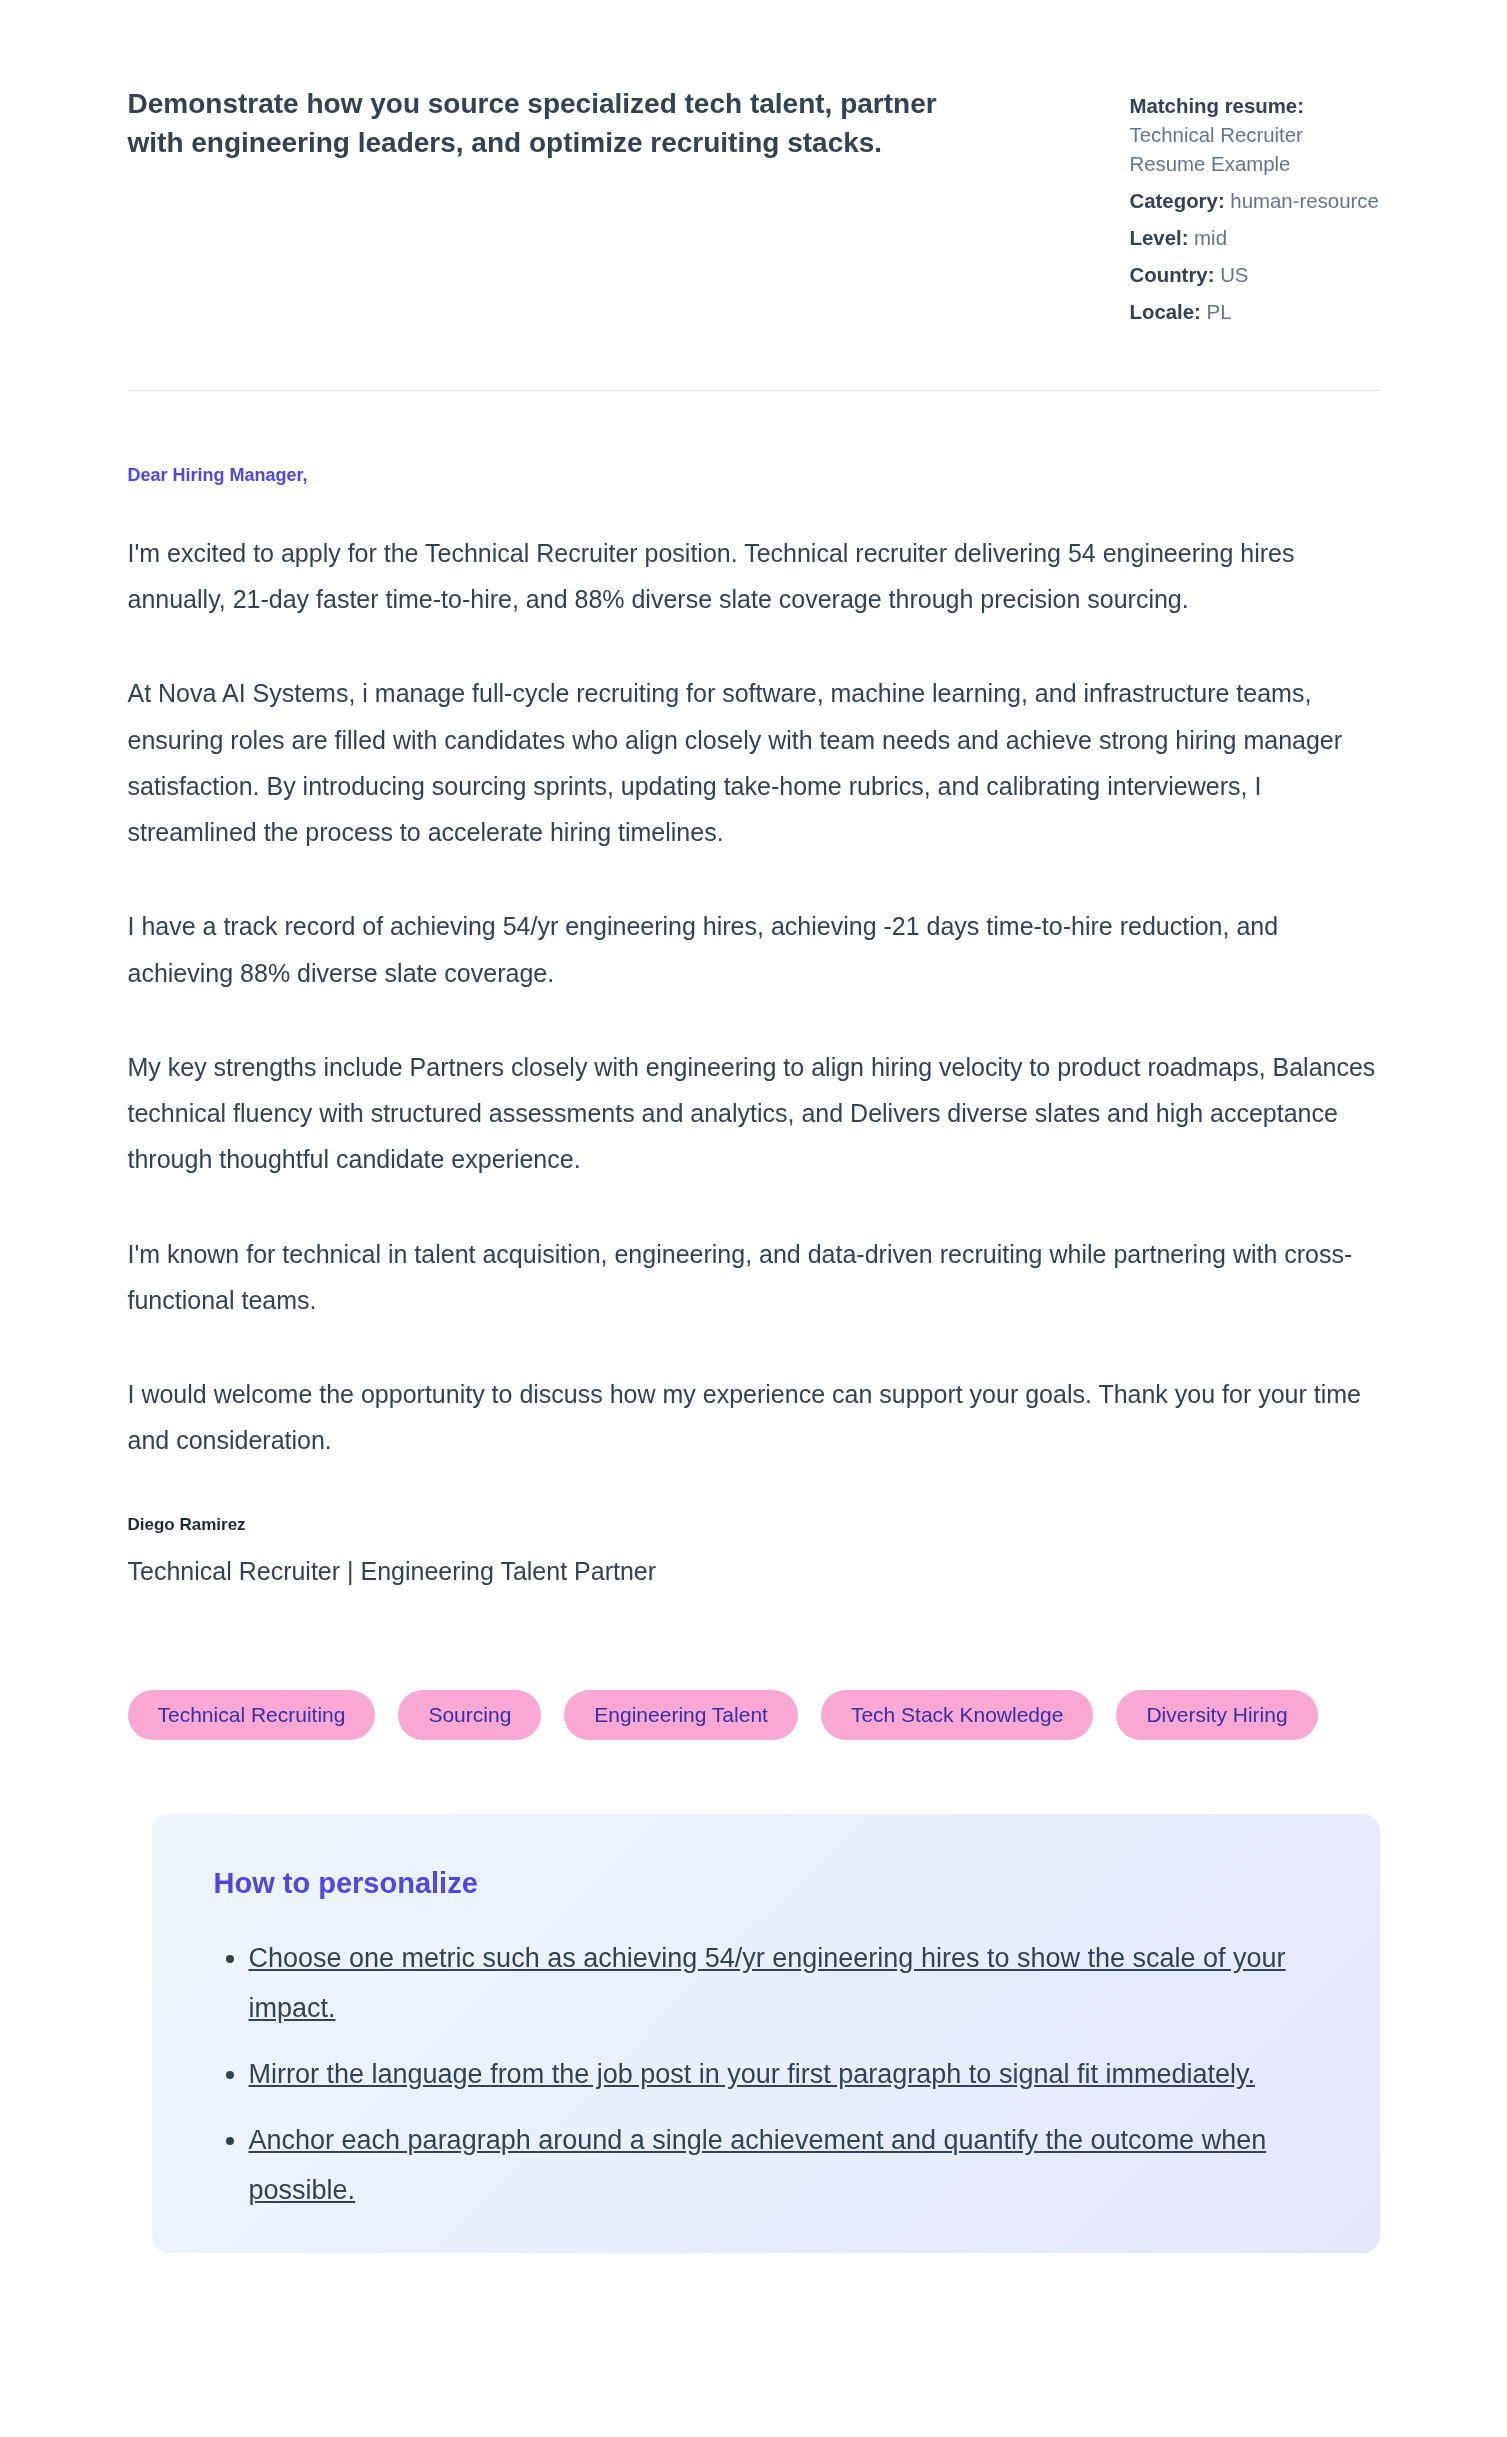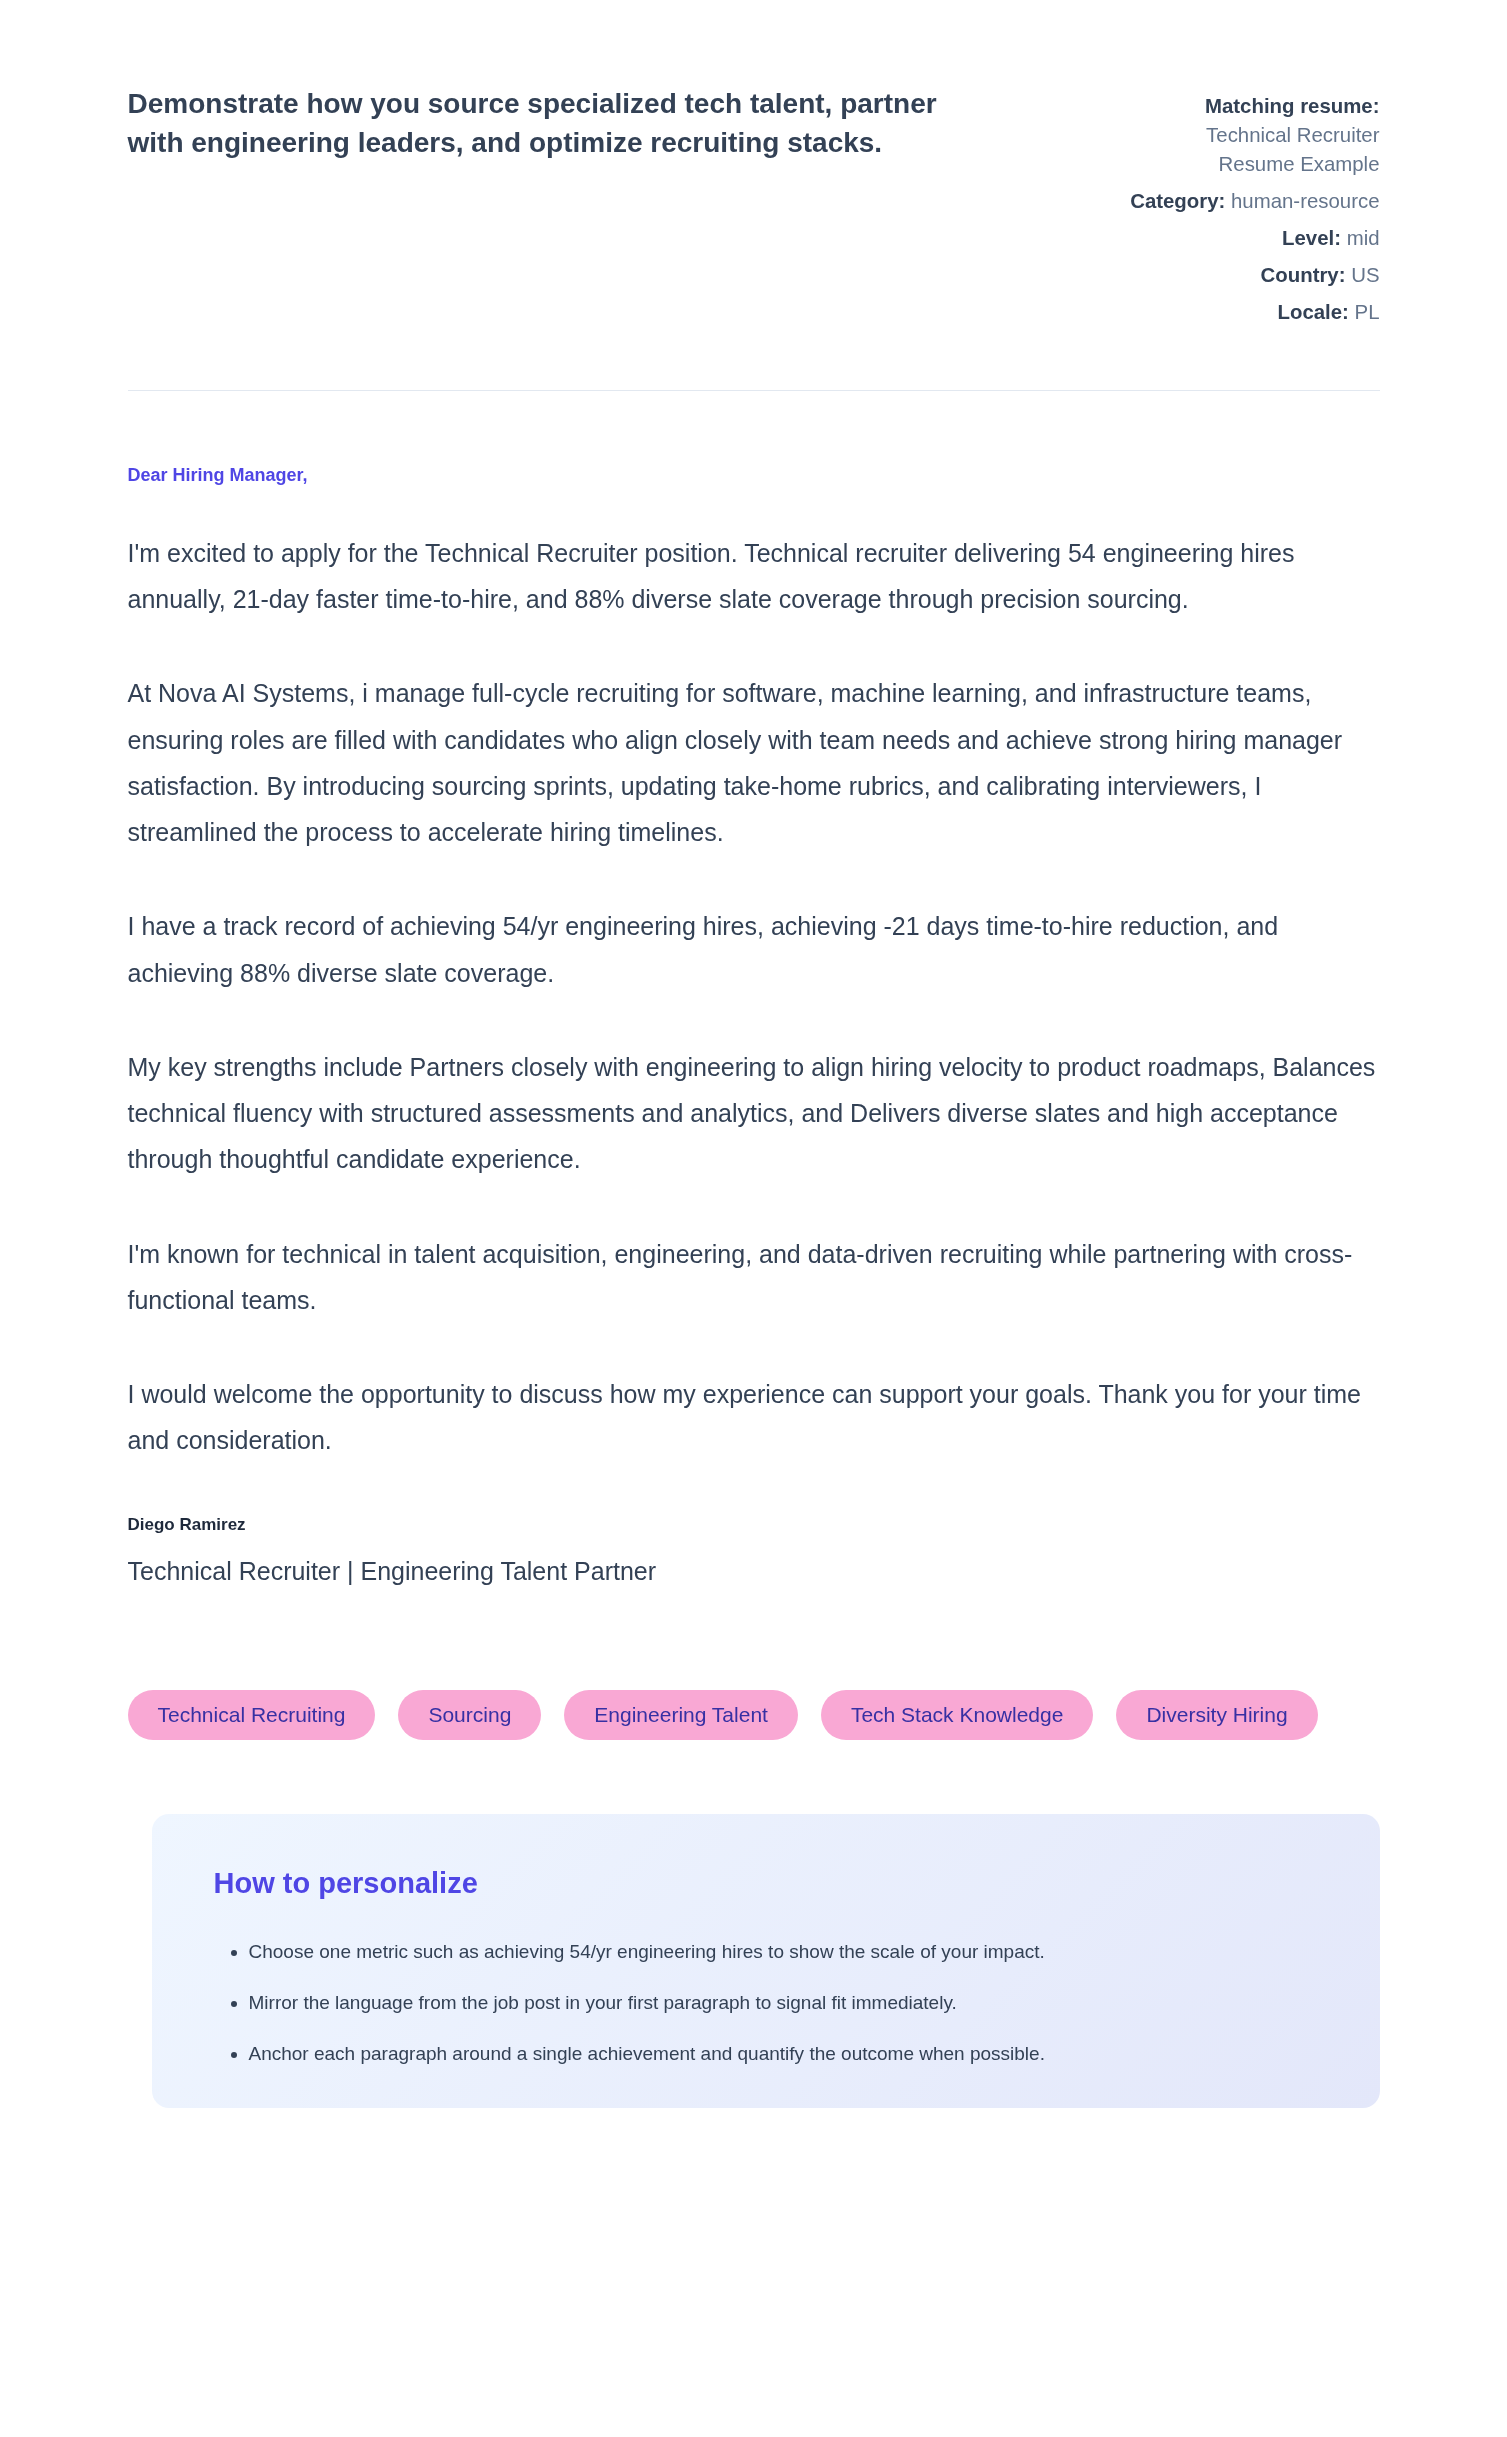--- a/index.html
+++ b/index.html
@@ -36,21 +36,21 @@
   .subtitle {
     font-size: 28px;
     font-weight: 700;
     color: #334155;
     line-height: 1.38;
     max-width: 851px;
   }
   .meta {
     flex: 0 0 250px;
     width: 250px;
-    text-align: right;
+    text-align: left;
     font-size: 20.4px;
     padding-top: 7px;
   }
   .meta-row { margin-bottom: 8px; line-height: 1.42; }
   .meta-row strong { color: #334155; font-weight: 700; }
   .meta-row span { color: #64748b; }
 
   .divider {
     border: none;
     border-top: 1.8px solid #e2e8f0;
@@ -115,24 +115,25 @@
     margin-left: 24px;
   }
   .tips-heading {
     color: #4f46e5;
     font-size: 29px;
     font-weight: 700;
     margin-bottom: 34px;
   }
   .tips-list { padding-left: 35px; }
   .tips-list li {
-    font-size: 19px;
+    font-size: 27px;
     line-height: 1.85;
     color: #334155;
     margin-bottom: 16px;
+    text-decoration: underline;
   }
   .tips-list li:last-child { margin-bottom: 0; }
 </style>
 </head>
 <body>
 
 <div class="page">
 
   <header class="header">
     <div class="header-left">

